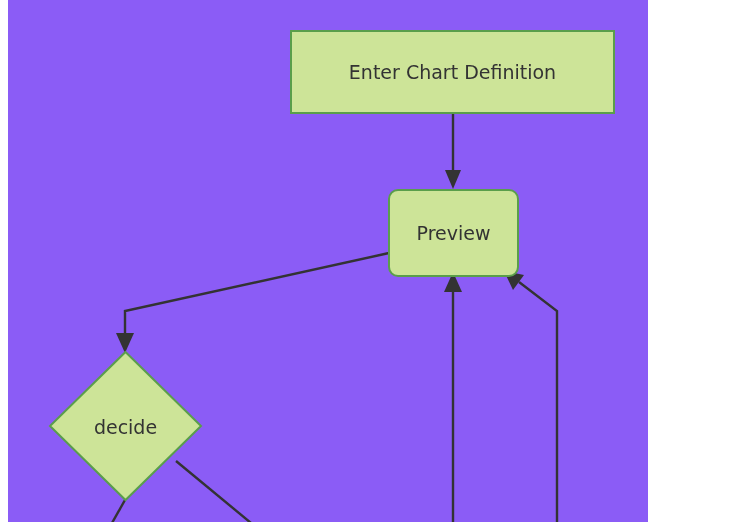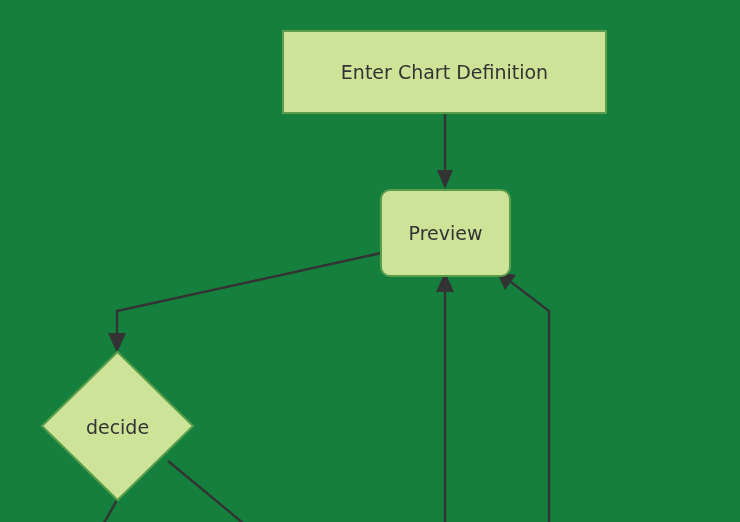--- a/index.html
+++ b/index.html
@@ -5,24 +5,25 @@
   html, body {
     margin: 0;
     padding: 0;
     background: #ffffff;
   }
   body {
     font-family: "DejaVu Sans", "Liberation Sans", sans-serif;
   }
   #canvas {
     position: relative;
-    width: 740px;
+    width: 640px;
     height: 522px;
-    background: #15803d;
+    background: #8b5cf6;
     overflow: hidden;
+    margin-left: 8px;
   }
   #flow-svg {
     position: absolute;
     top: 0;
     left: 0;
     width: 740px;
     height: 522px;
   }
   .node-shape {
     fill: #cde498;

